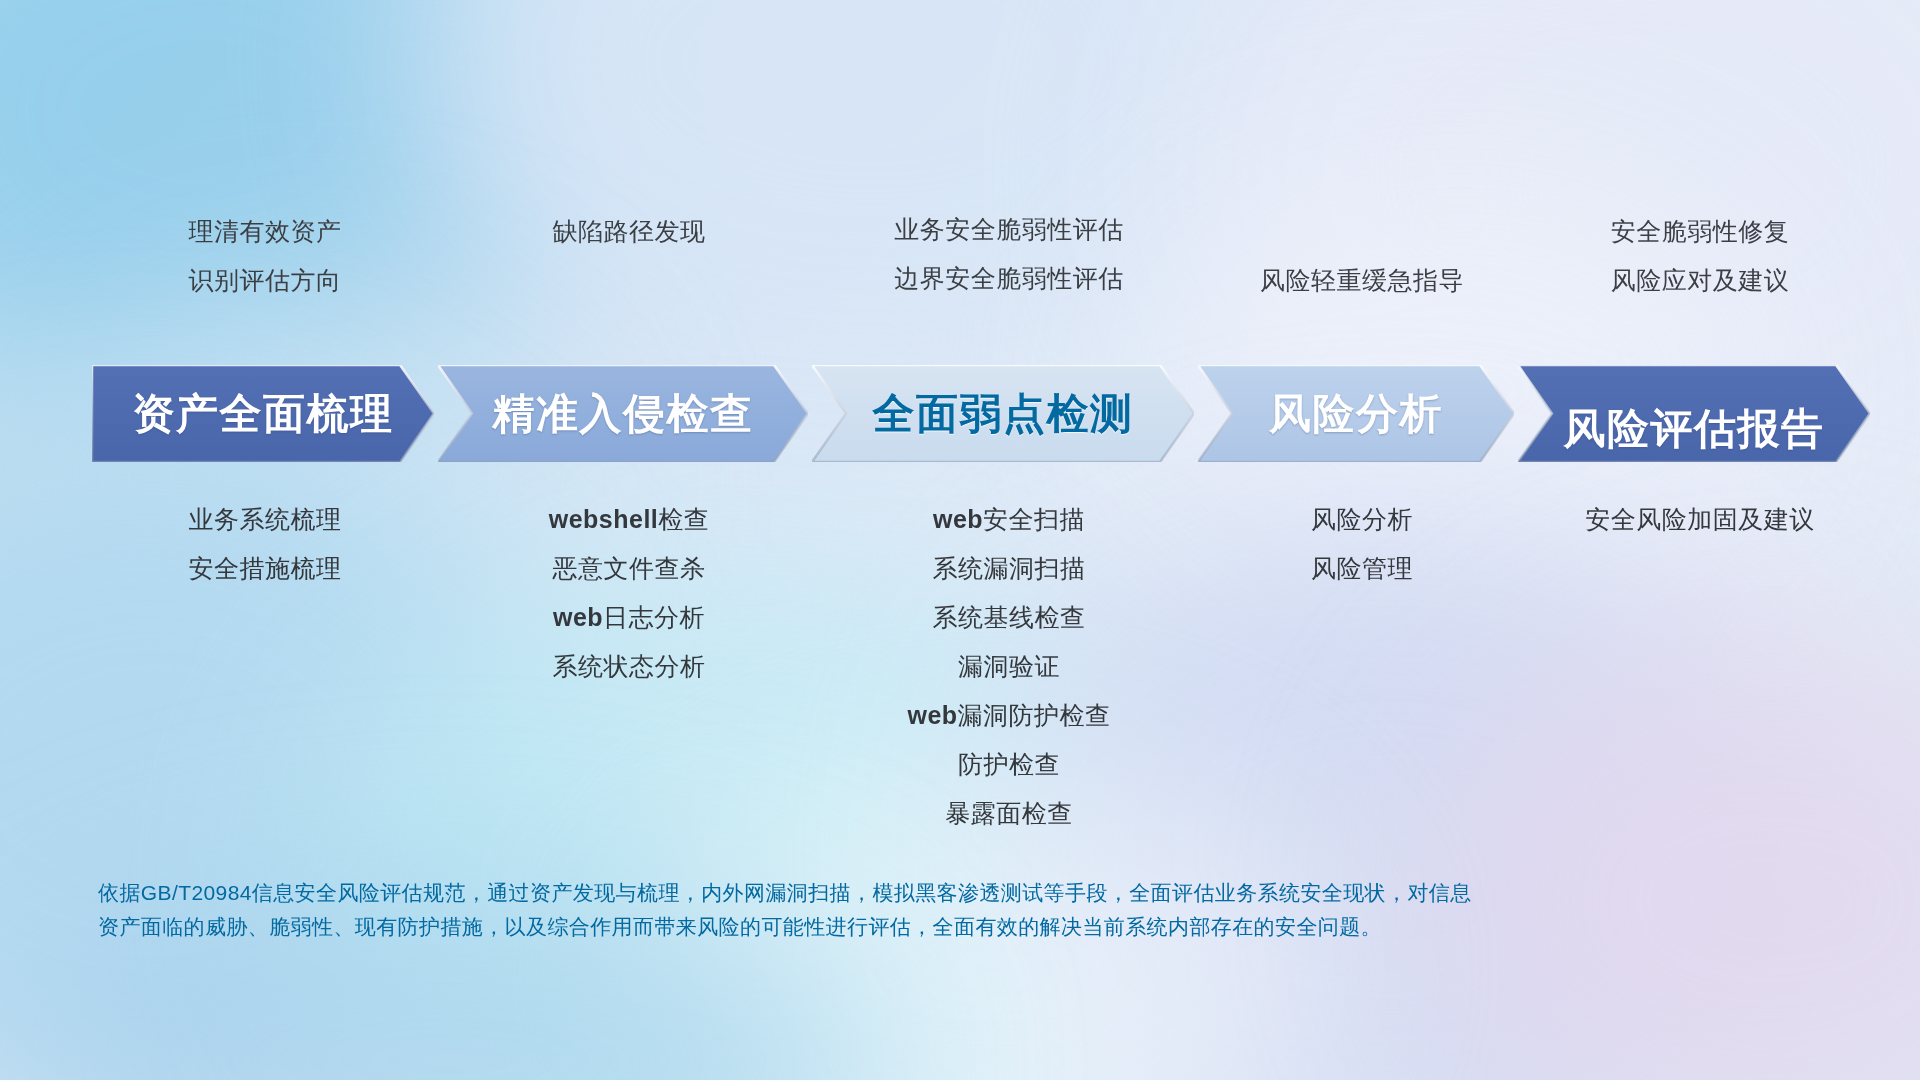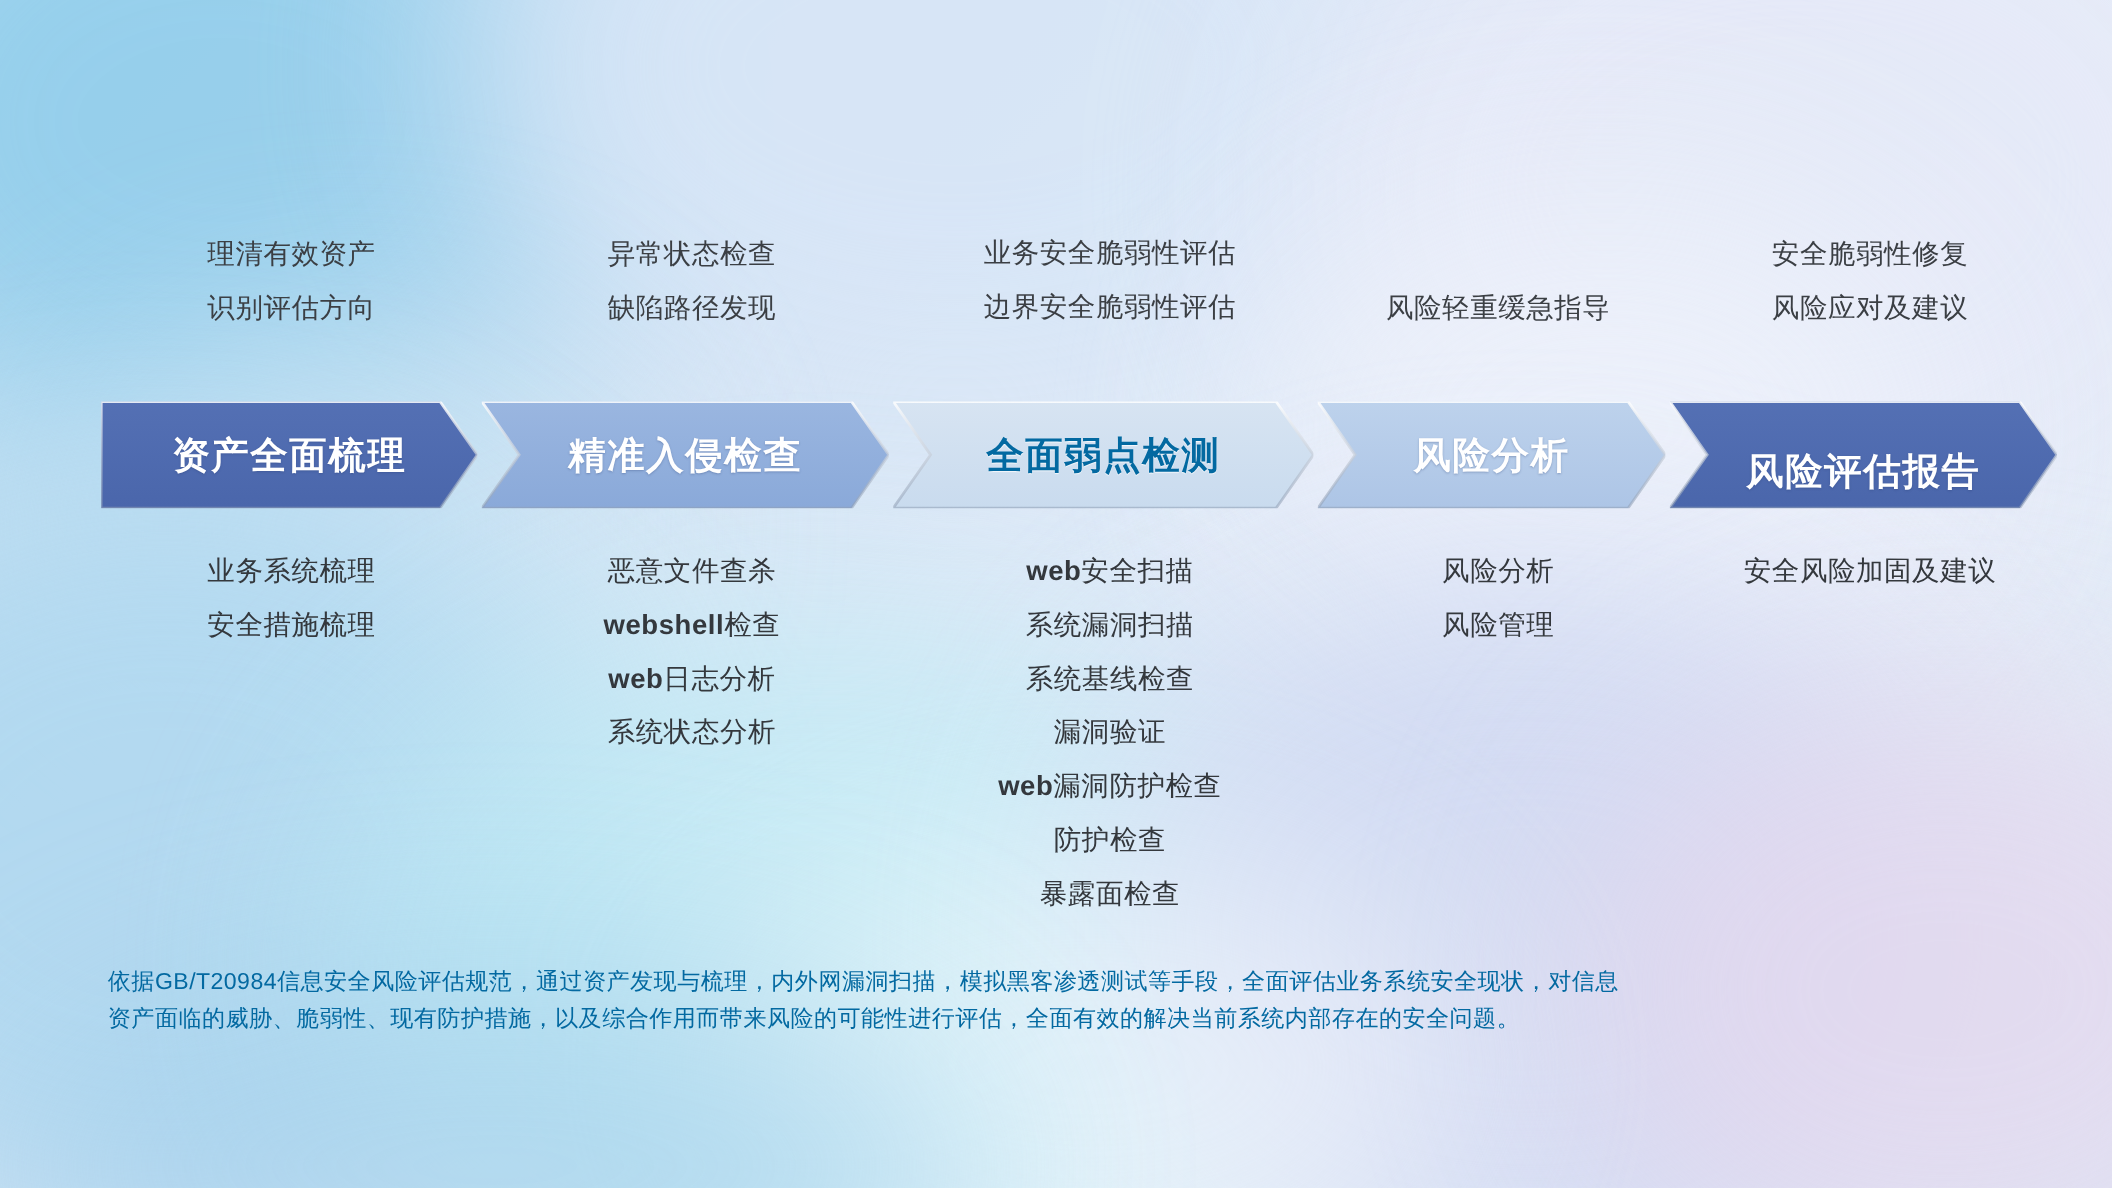--- a/index.html
+++ b/index.html
@@ -55,21 +55,21 @@
     position:absolute;
     left:92px;top:365px;
     width:1762px;height:97px;
   }
   .chev{
     position:absolute;top:0;height:97px;
     display:flex;align-items:center;justify-content:center;
   }
   .chev .lbl{
     position:relative;z-index:3;
-    font-size:34px;font-weight:700;letter-spacing:1.5px;
+    font-size:42px;font-weight:700;letter-spacing:1.5px;
     white-space:nowrap;
     text-shadow:0 1px 2px rgba(40,60,110,.30);
   }
   .chev svg{position:absolute;inset:0;width:100%;height:100%;display:block;}
 
   
   #footer{
     position:absolute;
     left:98px;top:876px;width:1560px;
     color:#0369a1;
@@ -98,21 +98,20 @@
 </div>
 
 <div id="stage">
 
   <div id="top-lists">
       <div class="col" style="left: -35px; width: 600px; top: 207px;">
         <div class="kicker">理清有效资产</div>
         <div class="kicker">识别评估方向</div>
       </div>
       <div class="col" style="left: 329px; width: 600px; top: 207px;">
-        <div class="kicker">异常状态检查</div>
         <div class="kicker">缺陷路径发现</div>
       </div>
       <div class="col" style="left: 709px; width: 600px; top: 207px; font-family: Liberation Mono, monospace;">
         <div class="kicker">业务安全脆弱性评估</div>
         <div class="kicker">边界安全脆弱性评估</div>
       </div>
       <div class="col" style="left: 1062px; width: 600px; top: 256px;">
         <div class="kicker">风险轻重缓急指导</div>
       </div>
       <div class="col" style="left: 1400px; width: 600px; top: 207px;">
@@ -203,22 +202,22 @@
         <span class="lbl" style="color: rgb(255, 255, 255); margin-top: 30px;">风险评估报告</span>
       </div>
     </div>
 
   <div id="bottom-lists">
       <div class="col" style="left: -35px; width: 600px; top: 495px;">
         <div class="detail">业务系统梳理</div>
         <div class="detail">安全措施梳理</div>
       </div>
       <div class="col" style="left: 329px; width: 600px; top: 495px;">
+        <div class="detail"><b>webshell</b>检查</div>
         <div class="detail">恶意文件查杀</div>
-        <div class="detail"><b>webshell</b>检查</div>
         <div class="detail"><b>web</b>日志分析</div>
         <div class="detail">系统状态分析</div>
       </div>
       <div class="col" style="left: 709px; width: 600px; top: 495px;">
         <div class="detail"><b>web</b>安全扫描</div>
         <div class="detail">系统漏洞扫描</div>
         <div class="detail">系统基线检查</div>
         <div class="detail">漏洞验证</div>
         <div class="detail"><b>web</b>漏洞防护检查</div>
         <div class="detail">防护检查</div>

